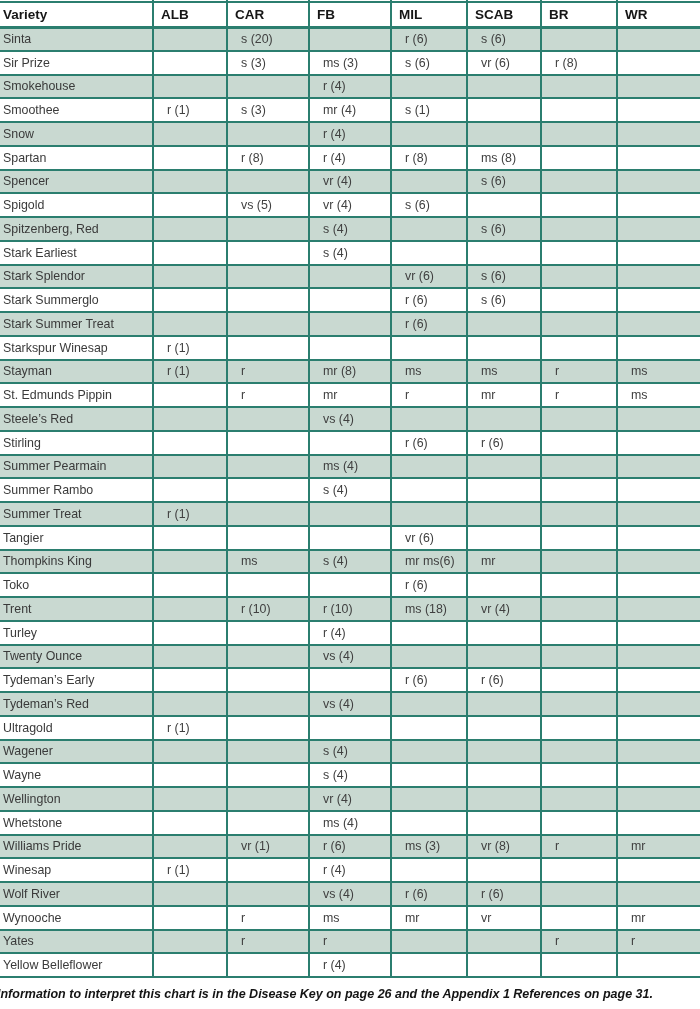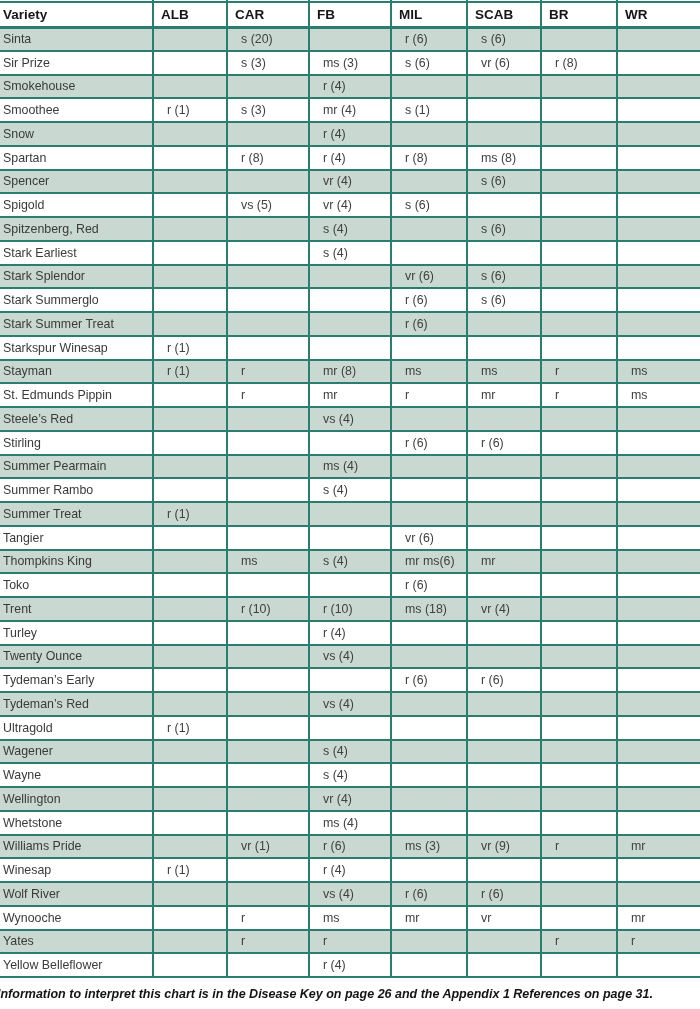--- a/index.html
+++ b/index.html
@@ -453,21 +453,21 @@
           <td></td>
           <td></td>
           <td></td>
         </tr>
         <tr class="shaded">
           <td class="variety">Williams Pride</td>
           <td></td>
           <td>vr (1)</td>
           <td>r (6)</td>
           <td>ms (3)</td>
-          <td>vr (9)</td>
+          <td>vr (8)</td>
           <td>r</td>
           <td>mr</td>
         </tr>
         <tr class="plain">
           <td class="variety">Winesap</td>
           <td>r (1)</td>
           <td></td>
           <td>r (4)</td>
           <td></td>
           <td></td>

